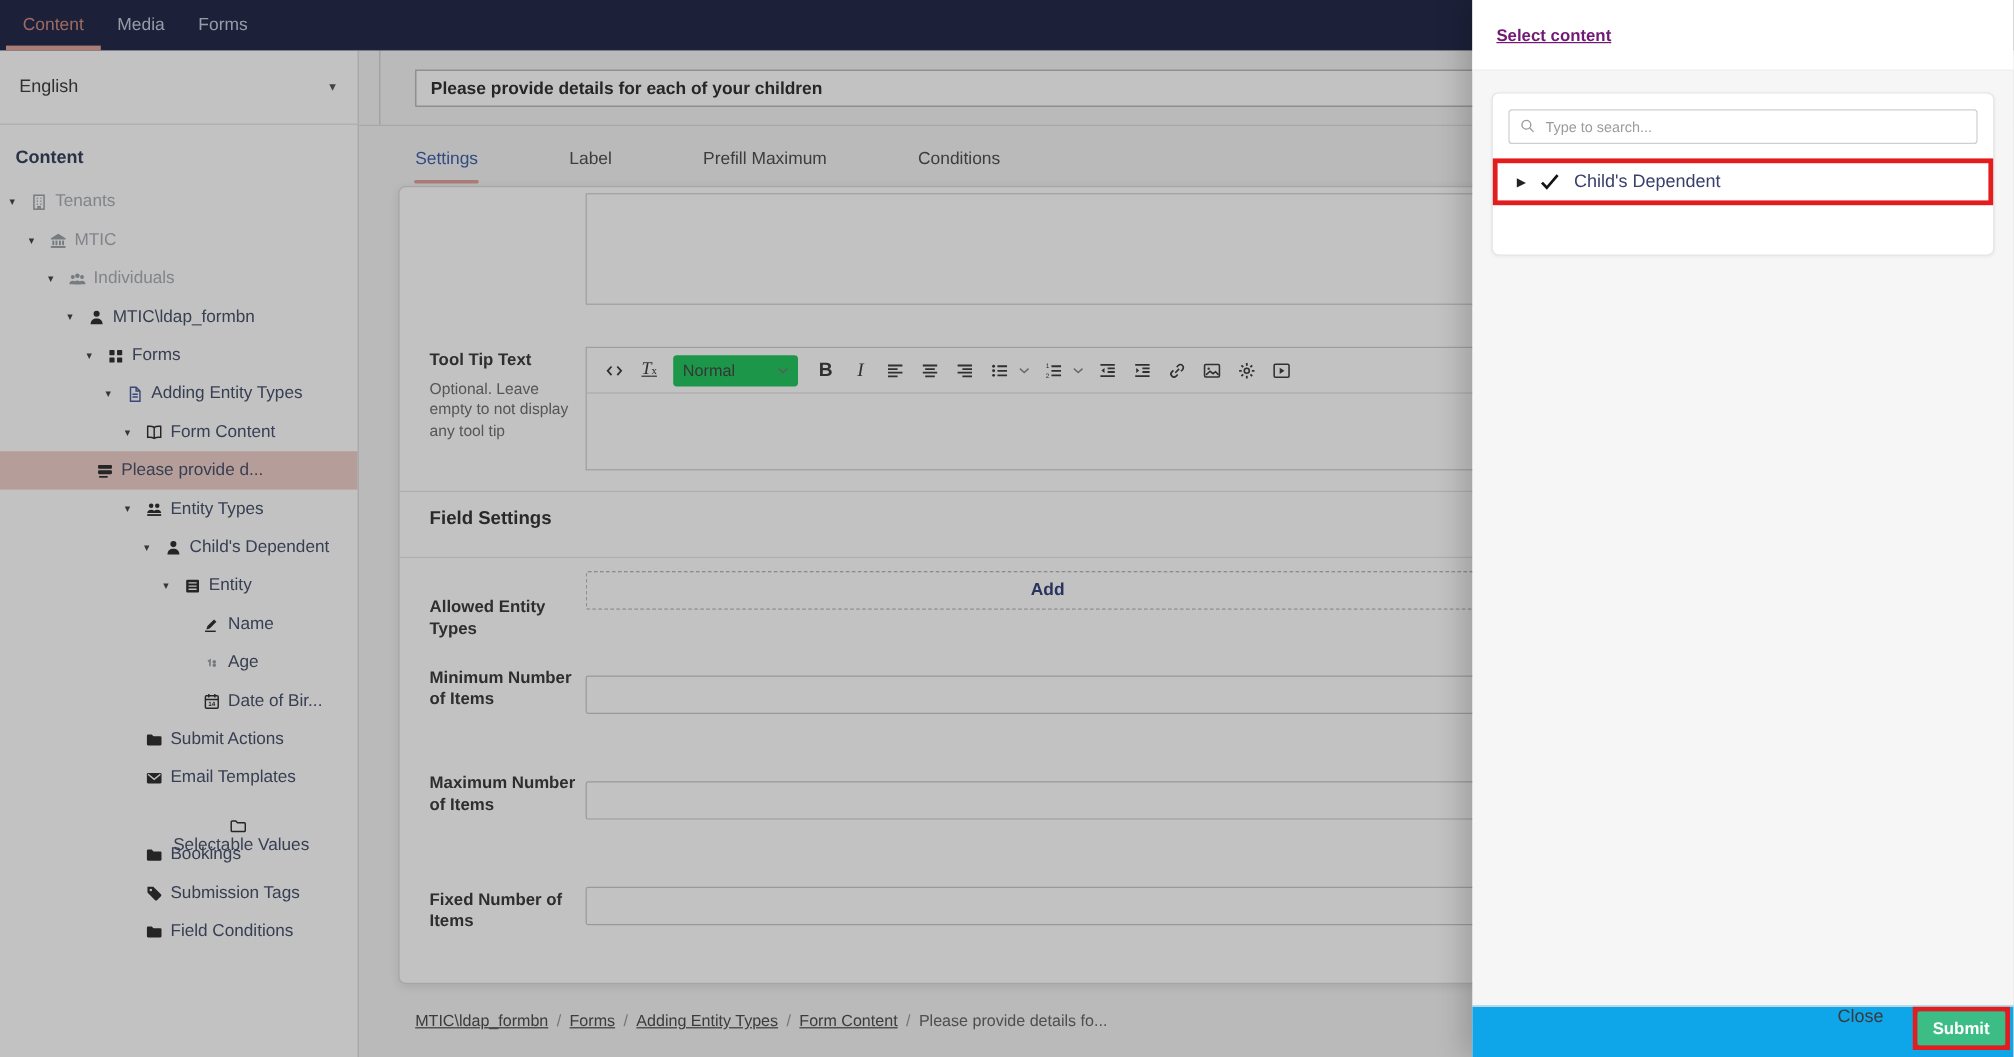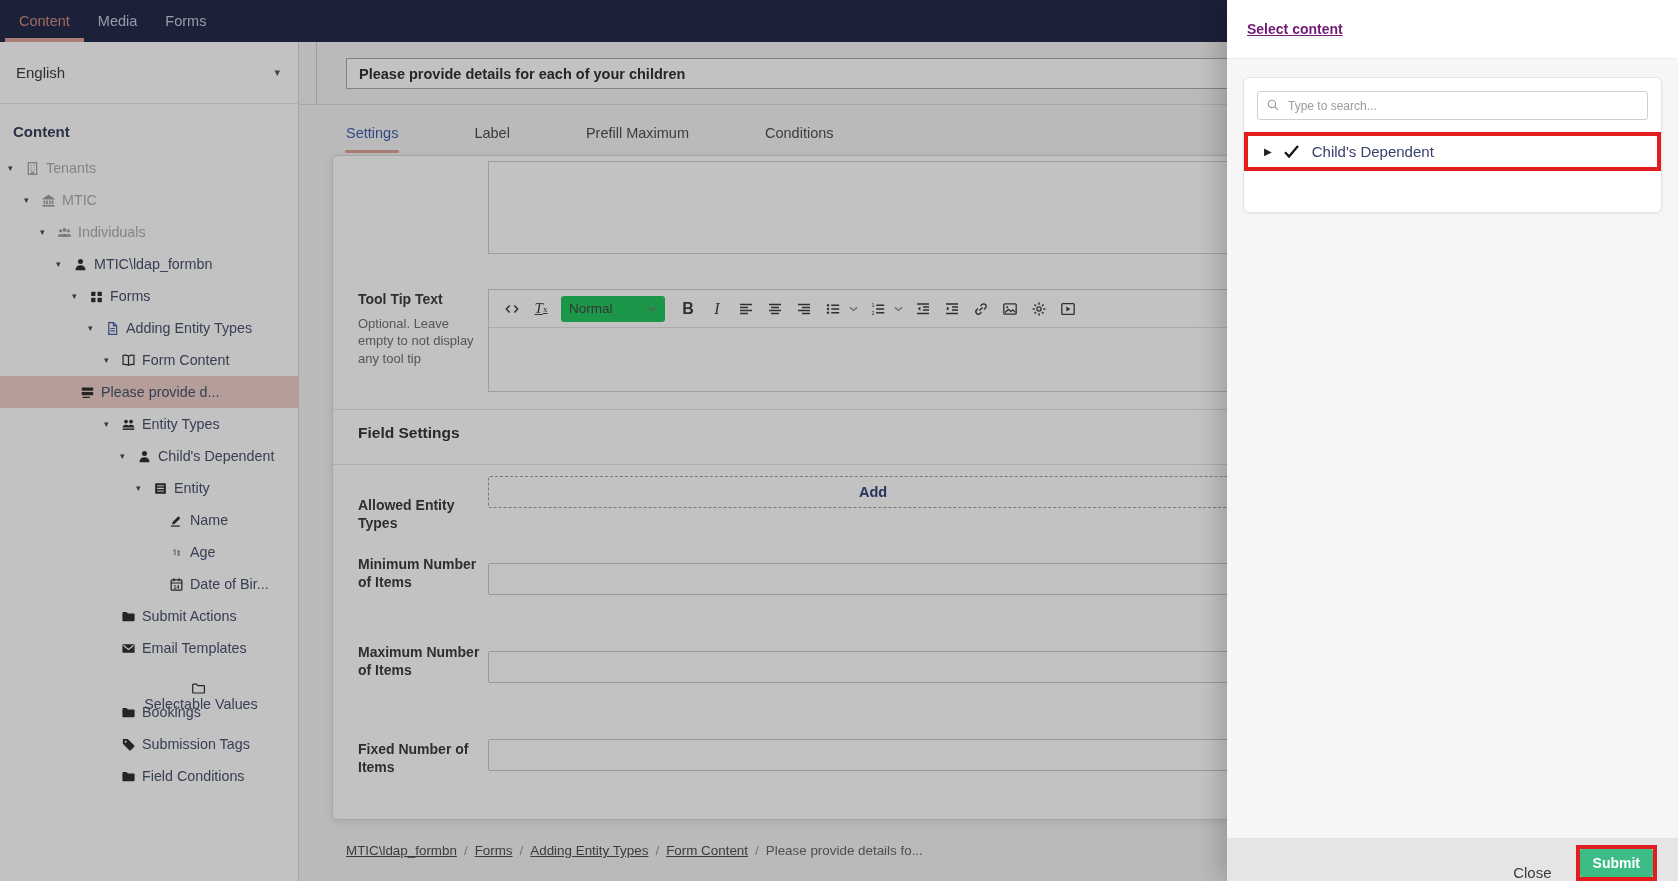--- a/index.html
+++ b/index.html
@@ -107,22 +107,22 @@
   .search-box .mag { position:absolute; left:8px; top:6px; color:#9b9b9b; }
   .search-box input { width:100%; height:100%; border:0; outline:none; background:transparent;
                 padding:0 8px 0 30px; font-size:12px; color:#333;
                 font-family:"Liberation Sans",sans-serif; }
   .search-box input::placeholder { color:#9b9b9b; }
   .content-row { margin:12px -13px 28px; height:39px; border:4px solid var(--annotation-red,#e31d1d);
                  background:#fff; display:flex; align-items:center; padding-left:16px; cursor:pointer; }
   .content-row .tri { font-size:10px; color:#222; margin-right:11px; }
   .content-row .chk { color:#141414; margin-right:12px; display:flex; }
   .content-row .row-label { font-size:15px; color:#39406b; }
-  .panel-footer { flex:0 0 auto; height:43px; background:#e5e5e5; border-top:1px solid #e3e3e3;
-                  display:flex; align-items:flex-end; justify-content:flex-end; padding-right:21px; }
+  .panel-footer { flex:0 0 auto; height:43px; background:#0ea5e9; border-top:1px solid #e3e3e3;
+                  display:flex; align-items:flex-start; justify-content:flex-end; padding-right:3px; }
   .close-btn { background:none; border:0; font-size:15px; color:#3b3b3b; margin-right:24px;
                cursor:pointer; font-family:"Liberation Sans",sans-serif; }
   .red-wrap { border:4px solid var(--annotation-red,#e31d1d); display:inline-flex; }
   .submit-btn { background:var(--submit-green,#3dbd86); color:#fff; border:0; font-weight:bold;
                 font-size:14px; padding:6px 13px; cursor:pointer; border-radius:2px;
                 font-family:"Liberation Sans",sans-serif; }
 </style>
 </head>
 <body>
 

